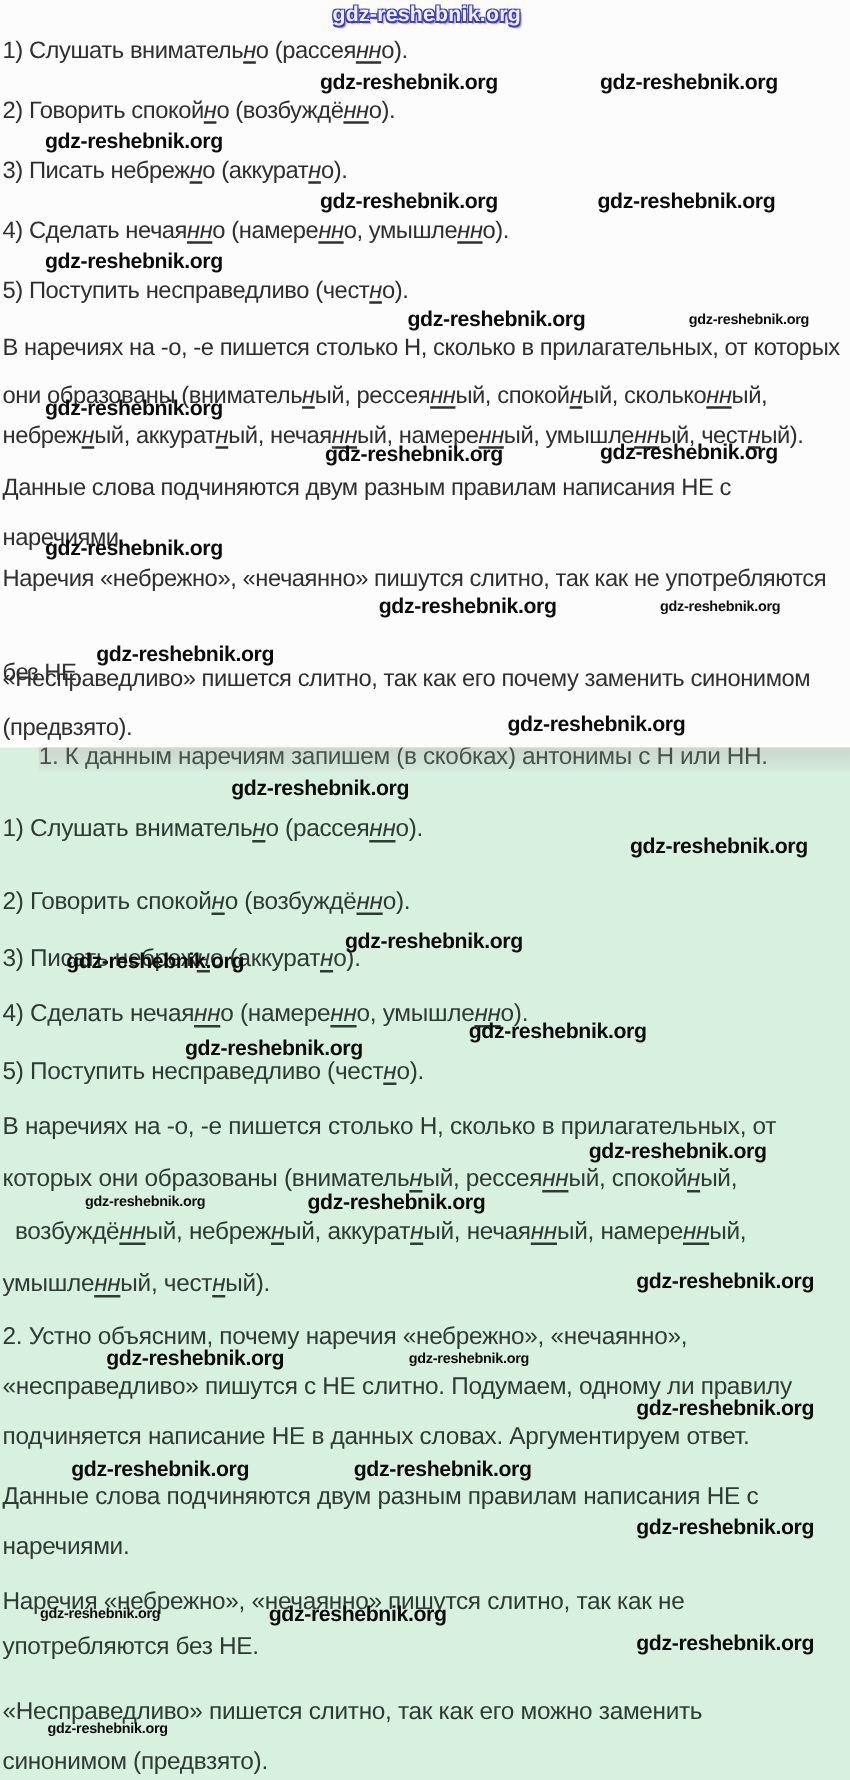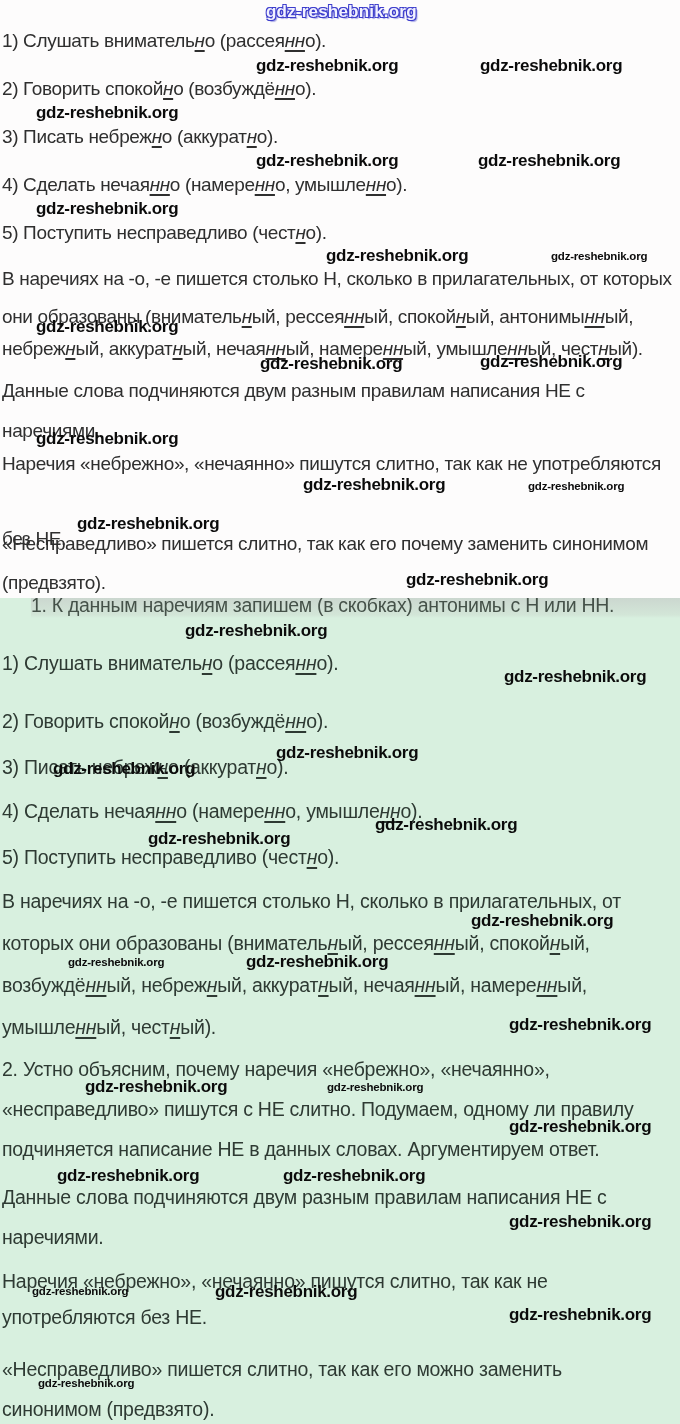--- a/index.html
+++ b/index.html
@@ -48,36 +48,36 @@
   <div class="heading-clip">
     <span class="heading-text">1. К данным наречиям запишем (в скобках) антонимы с Н или НН.</span>
   </div>
   <div id="lines-root">
       <div class="line" style="left: 2px; top: 30px;"><span>1) Слушать вниматель</span><span class="ul">н</span><span>о (рассея</span><span class="ul">нн</span><span>о).</span></div>
       <div class="line" style="left: 2px; top: 78px;"><span>2) Говорить спокой</span><span class="ul">н</span><span>о (возбуждё</span><span class="ul">нн</span><span>о).</span></div>
       <div class="line" style="left: 2px; top: 126px;"><span>3) Писать небреж</span><span class="ul">н</span><span>о (аккурат</span><span class="ul">н</span><span>о).</span></div>
       <div class="line" style="left: 2px; top: 174px;"><span>4) Сделать нечая</span><span class="ul">нн</span><span>о (намере</span><span class="ul">нн</span><span>о, умышле</span><span class="ul">нн</span><span>о).</span></div>
       <div class="line" style="left: 2px; top: 222px;"><span>5) Поступить несправедливо (чест</span><span class="ul">н</span><span>о).</span></div>
       <div class="line" style="left: 2px; top: 268px;"><span>В наречиях на -о, -е пишется столько Н, сколько в прилагательных, от которых</span></div>
-      <div class="line" style="left: 2px; top: 306px;"><span>они образованы (вниматель</span><span class="ul">н</span><span>ый, рессея</span><span class="ul">нн</span><span>ый, спокой</span><span class="ul">н</span><span>ый, антонимы</span><span class="ul">нн</span><span>ый,</span></div>
+      <div class="line" style="left: 2px; top: 306px;"><span>они образованы (вниматель</span><span class="ul">н</span><span>ый, рессея</span><span class="ul">нн</span><span>ый, спокой</span><span class="ul">н</span><span>ый, сколько</span><span class="ul">нн</span><span>ый,</span></div>
       <div class="line" style="left: 2px; top: 338px;"><span>небреж</span><span class="ul">н</span><span>ый, аккурат</span><span class="ul">н</span><span>ый, нечая</span><span class="ul">нн</span><span>ый, намере</span><span class="ul">нн</span><span>ый, умышле</span><span class="ul">нн</span><span>ый, чест</span><span class="ul">н</span><span>ый).</span></div>
       <div class="line" style="left: 2px; top: 380px;"><span>Данные слова подчиняются двум разным правилам написания НЕ с</span></div>
       <div class="line" style="left: 2px; top: 420px;"><span>наречиями.</span></div>
       <div class="line" style="left: 2px; top: 453px;"><span>Наречия «небрежно», «нечаянно» пишутся слитно, так как не употребляются</span></div>
       <div class="line" style="left: 2px; top: 492px; margin-top: 36px;"><span>без НЕ.</span></div>
       <div class="line" style="left: 2px; top: 533px;"><span>«Несправедливо» пишется слитно, так как его почему заменить синонимом</span></div>
       <div class="line" style="left: 2px; top: 572px;"><span>(предвзято).</span></div>
       <div class="line g" style="left: 2px; top: 652px;"><span>1) Слушать вниматель</span><span class="ul">н</span><span>о (рассея</span><span class="ul">нн</span><span>о).</span></div>
       <div class="line g" style="left: 2px; top: 710px;"><span>2) Говорить спокой</span><span class="ul">н</span><span>о (возбуждё</span><span class="ul">нн</span><span>о).</span></div>
       <div class="line g" style="left: 2px; top: 756px;"><span>3) Писать небреж</span><span class="ul">н</span><span>о (аккурат</span><span class="ul">н</span><span>о).</span></div>
       <div class="line g" style="left: 2px; top: 800px;"><span>4) Сделать нечая</span><span class="ul">нн</span><span>о (намере</span><span class="ul">нн</span><span>о, умышле</span><span class="ul">нн</span><span>о).</span></div>
       <div class="line g" style="left: 2px; top: 846px;"><span>5) Поступить несправедливо (чест</span><span class="ul">н</span><span>о).</span></div>
       <div class="line g" style="left: 2px; top: 890px;"><span>В наречиях на -о, -е пишется столько Н, сколько в прилагательных, от</span></div>
       <div class="line g" style="left: 2px; top: 932px; text-align: center;"><span>которых они образованы (вниматель</span><span class="ul">н</span><span>ый, рессея</span><span class="ul">нн</span><span>ый, спокой</span><span class="ul">н</span><span>ый,</span></div>
-      <div class="line g" style="left: 2px; top: 974px;"><span>возбуждё</span><span class="ul">нн</span><span>ый, небреж</span><span class="ul">н</span><span>ый, аккурат</span><span class="ul">н</span><span>ый, нечая</span><span class="ul">нн</span><span>ый, намере</span><span class="ul">нн</span><span>ый,</span></div>
+      <div class="line g" style="left: 12px; top: 974px;"><span>возбуждё</span><span class="ul">нн</span><span>ый, небреж</span><span class="ul">н</span><span>ый, аккурат</span><span class="ul">н</span><span>ый, нечая</span><span class="ul">нн</span><span>ый, намере</span><span class="ul">нн</span><span>ый,</span></div>
       <div class="line g" style="left: 2px; top: 1016px;"><span>умышле</span><span class="ul">нн</span><span>ый, чест</span><span class="ul">н</span><span>ый).</span></div>
       <div class="line g" style="left: 2px; top: 1058px;"><span>2. Устно объясним, почему наречия «небрежно», «нечаянно»,</span></div>
       <div class="line g" style="left: 2px; top: 1098px;"><span>«несправедливо» пишутся с НЕ слитно. Подумаем, одному ли правилу</span></div>
       <div class="line g" style="left: 2px; top: 1138px;"><span>подчиняется написание НЕ в данных словах. Аргументируем ответ.</span></div>
       <div class="line g" style="left: 2px; top: 1186px;"><span>Данные слова подчиняются двум разным правилам написания НЕ с</span></div>
       <div class="line g" style="left: 2px; top: 1226px;"><span>наречиями.</span></div>
       <div class="line g" style="left: 2px; top: 1270px;"><span>Наречия «небрежно», «нечаянно» пишутся слитно, так как не</span></div>
       <div class="line g" style="left: 2px; top: 1306px;"><span>употребляются без НЕ.</span></div>
       <div class="line g" style="left: 2px; top: 1358px;"><span>«Несправедливо» пишется слитно, так как его можно заменить</span></div>
       <div class="line g" style="left: 2px; top: 1398px;"><span>синонимом (предвзято).</span></div>

